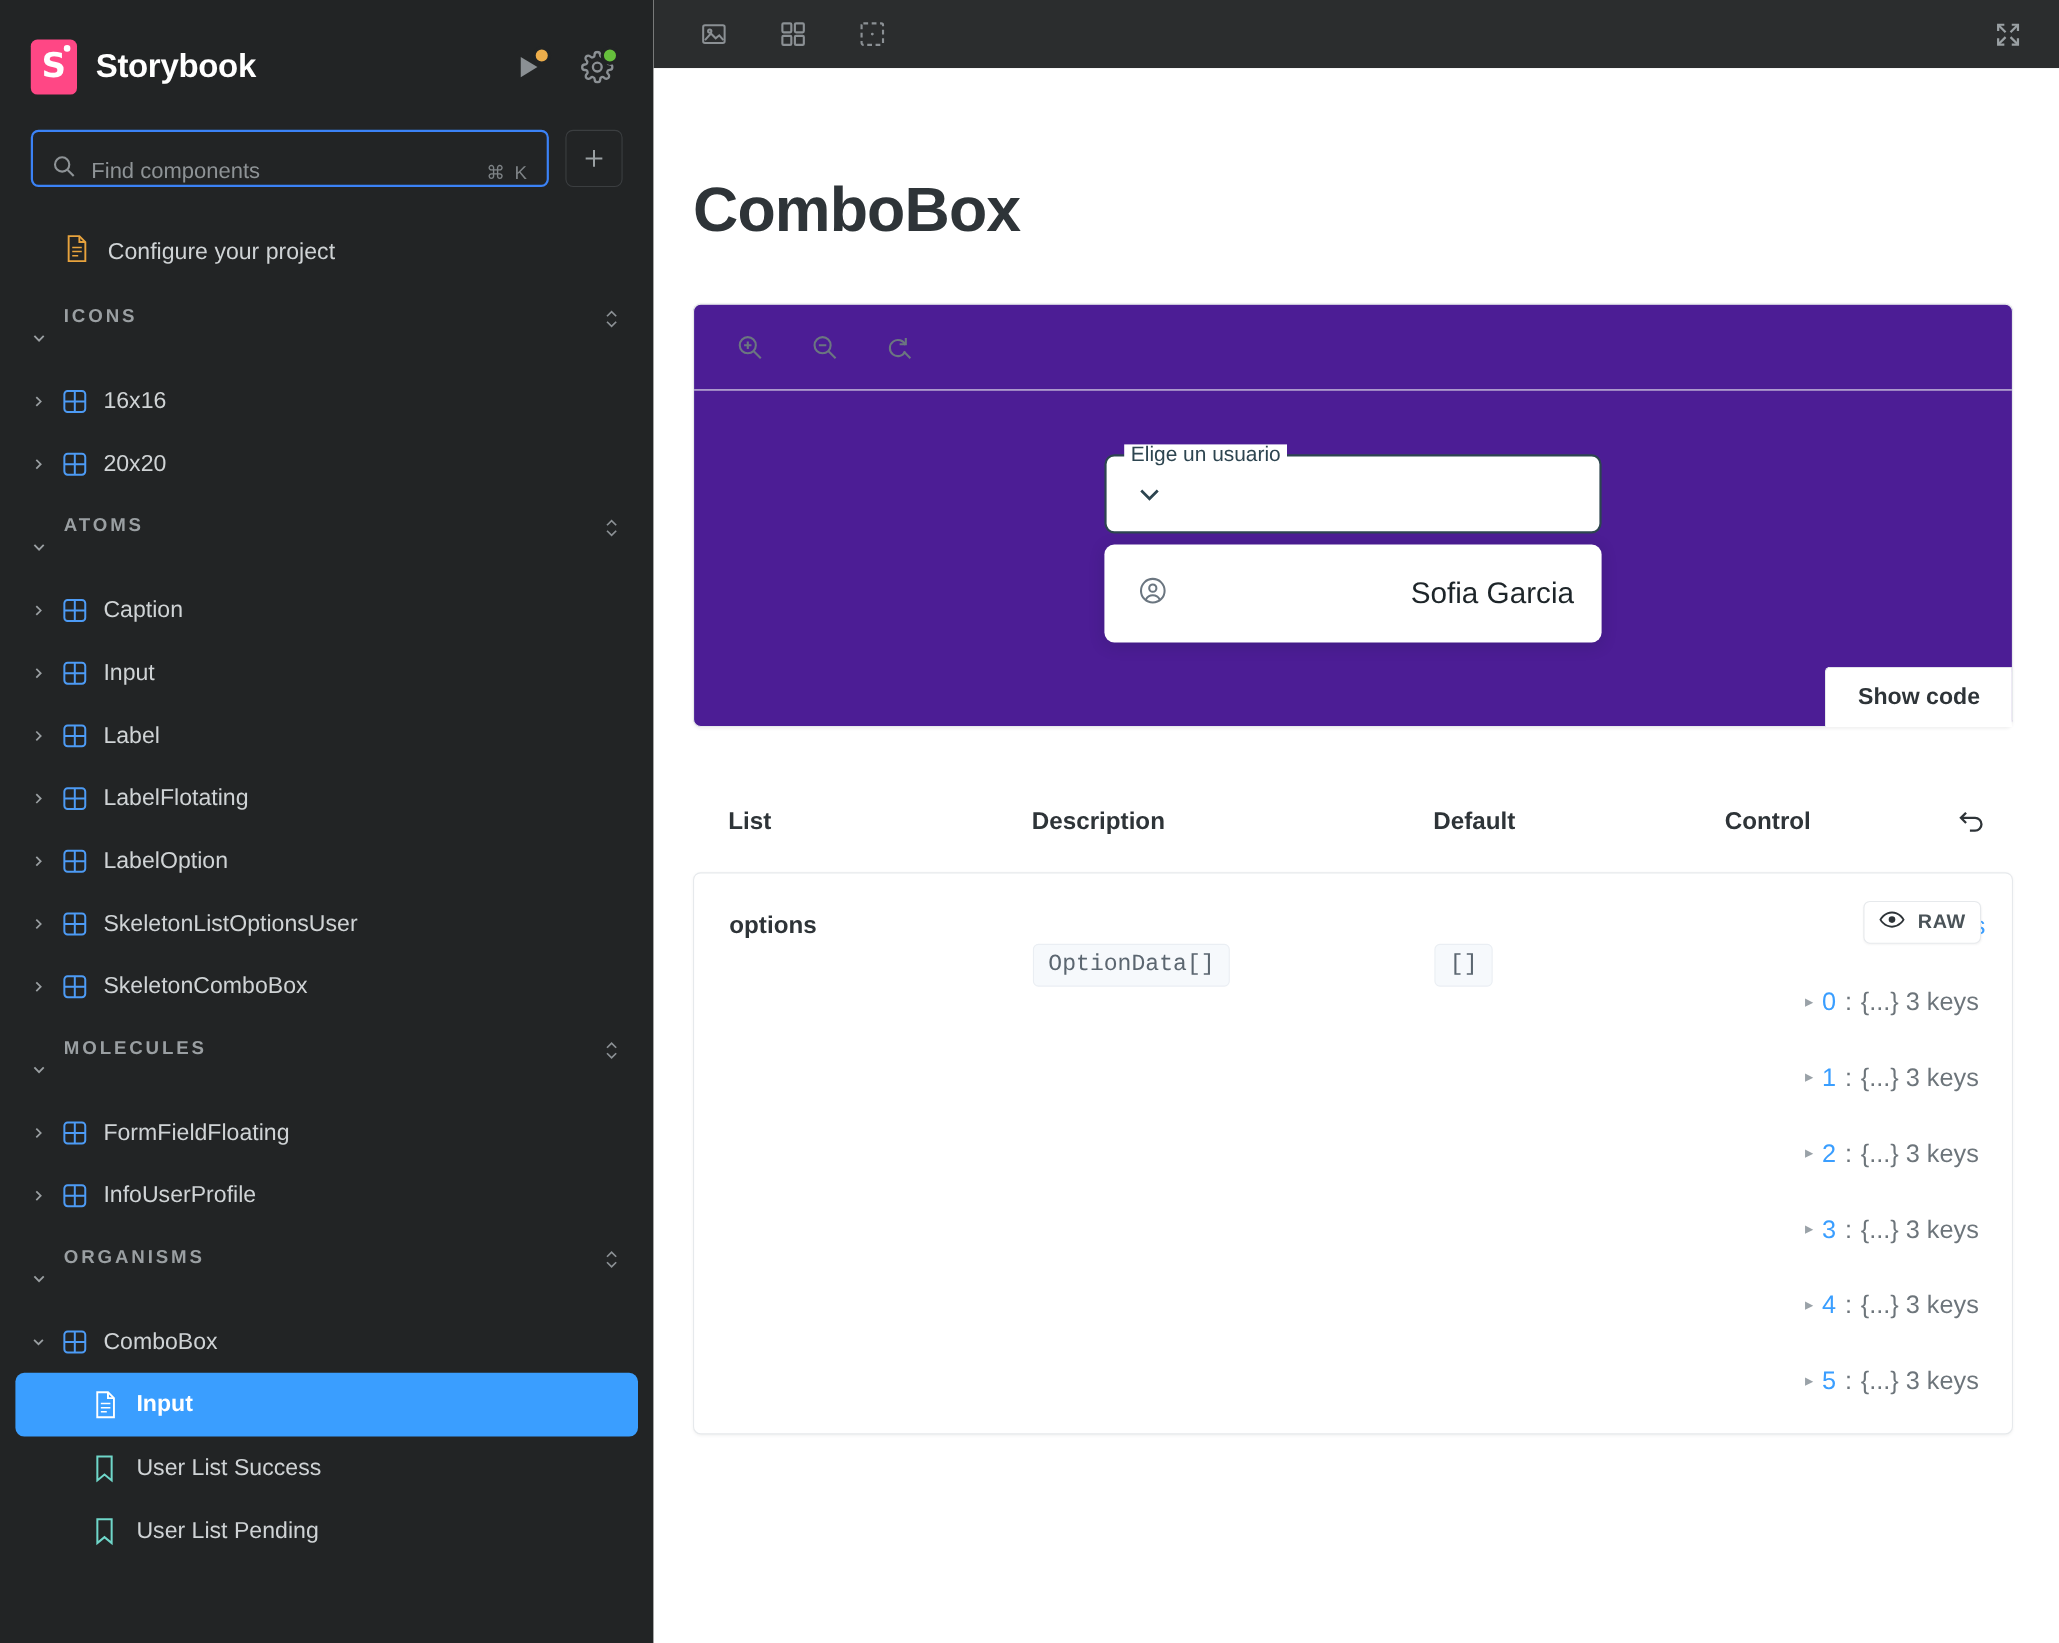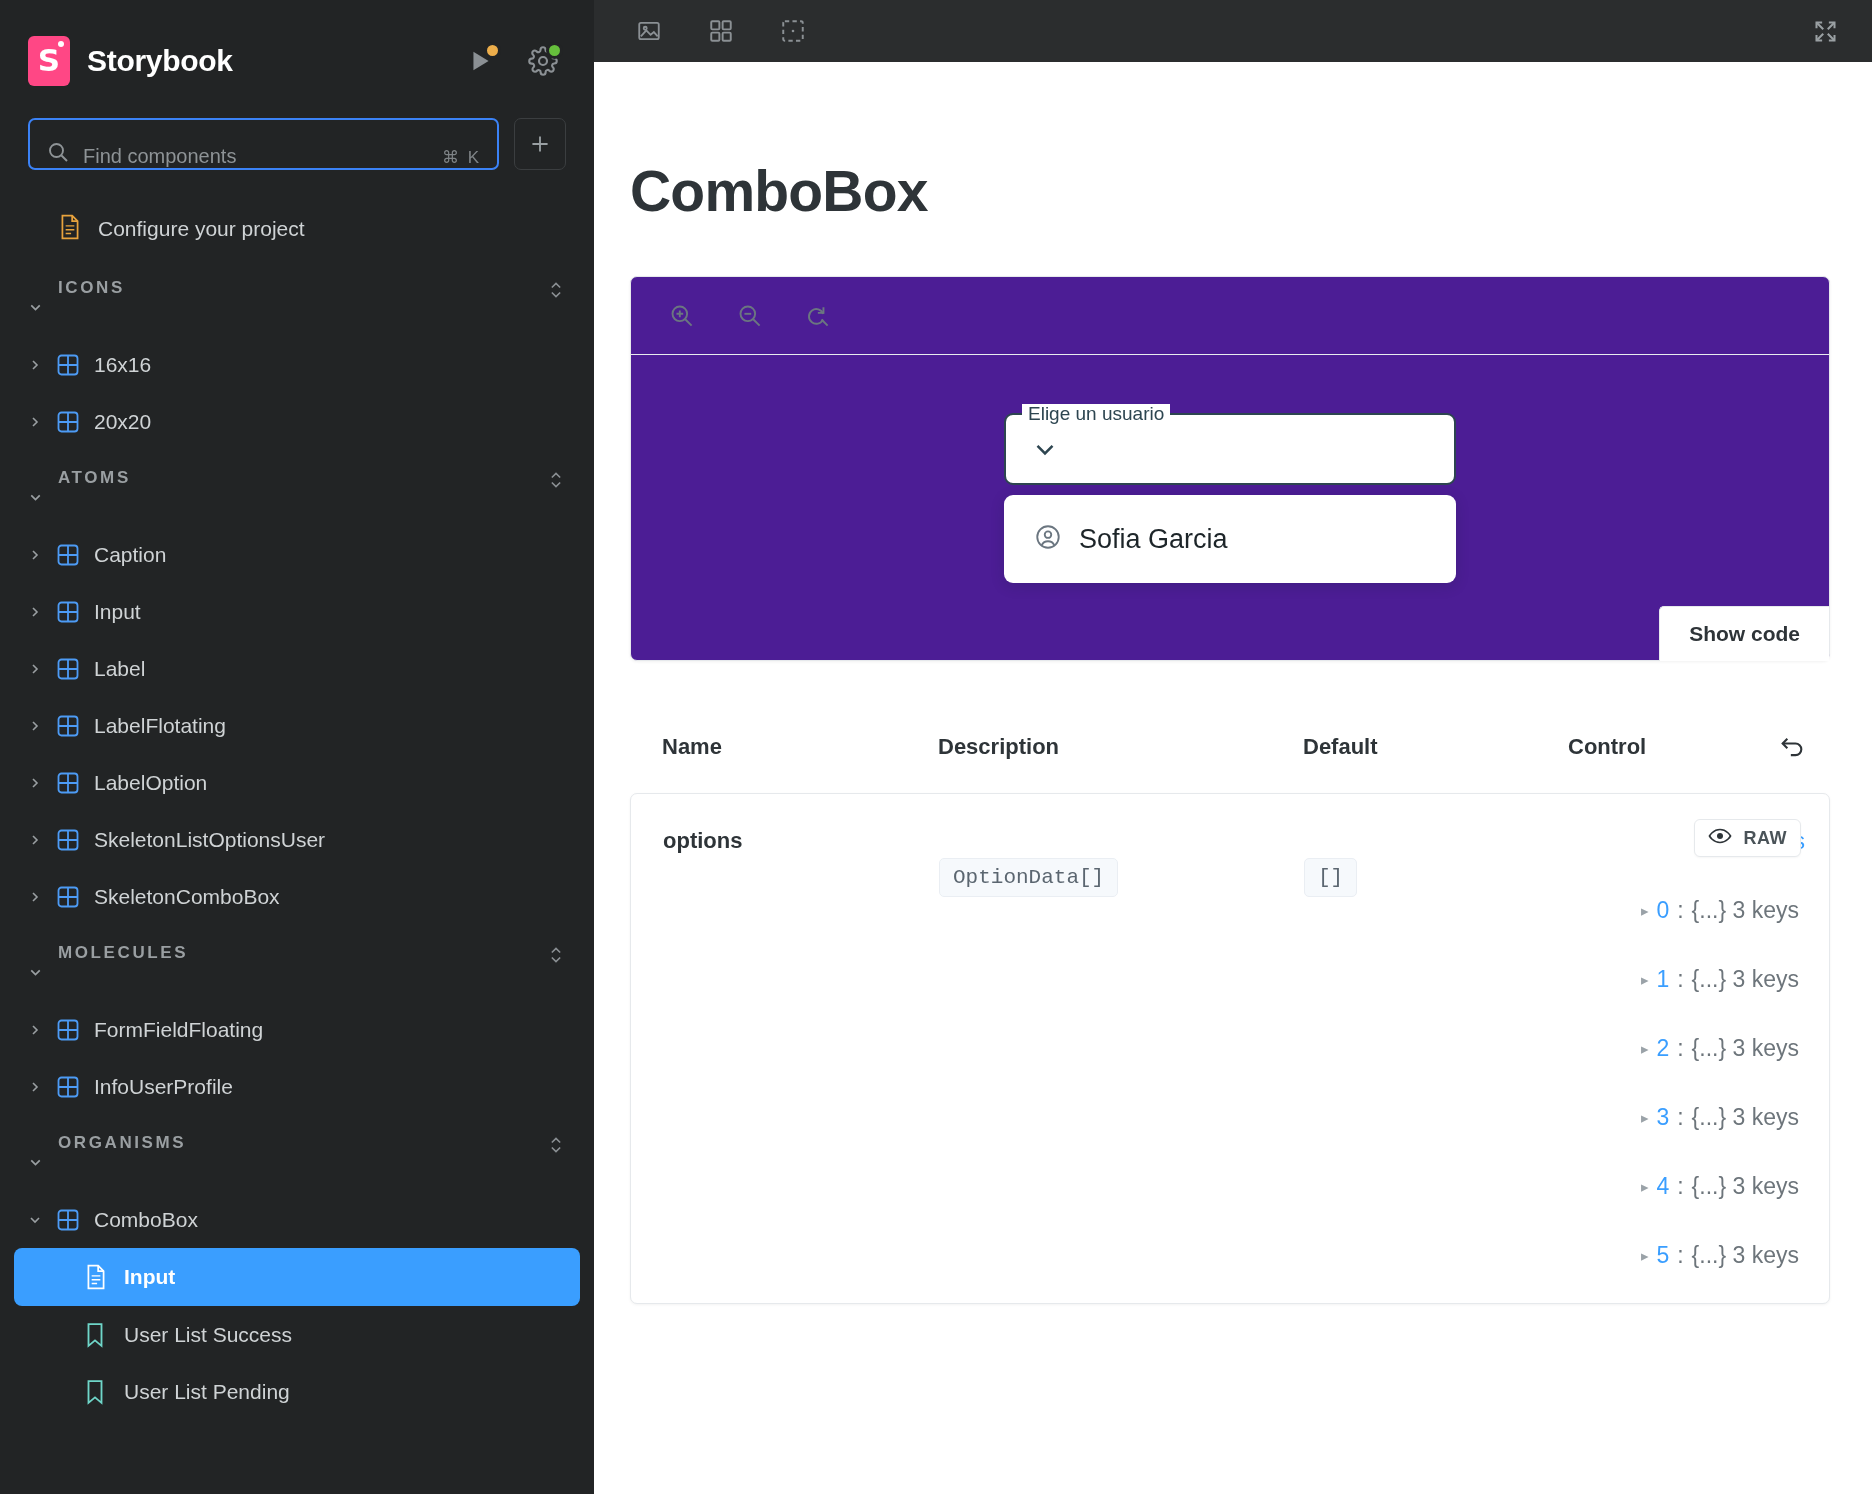--- a/index.html
+++ b/index.html
@@ -326,22 +326,23 @@
     margin-top: 10px;
     background: #fff;
     border-radius: 9px;
     box-shadow: 0 3px 14px rgba(20,30,40,0.17);
     padding: 18px 0;
   }
   .combo-option {
     display: flex;
     align-items: center;
     gap: 17px;
-    padding: 10px 36px 10px 30px;
+    padding: 10px 25px 10px 30px;
     cursor: pointer;
+    justify-content: space-between;
   }
   .combo-option .opt-label {
     font-size: 27px;
     color: #1d2529;
   }
 
   .show-code-btn {
     position: absolute;
     right: 0;
     bottom: -1px;
@@ -886,21 +887,21 @@
               </div>
 
             </div>
           </div>
 
           <button class="show-code-btn">Show code</button>
         </section>
 
         <section class="args-wrap">
           <div class="args-head">
-            <div class="col-name"><span class="th">Name</span></div>
+            <div class="col-name"><span class="th">List</span></div>
             <div class="col-desc"><span class="th">Description</span></div>
             <div class="col-def"><span class="th">Default</span></div>
             <div class="col-ctrl" style="display:flex;align-items:center;justify-content:space-between;">
               <span class="th">Control</span>
               <span class="reset-btn">
                 <svg width="28" height="28" viewBox="0 0 24 24" fill="none" stroke="#2e3438" stroke-width="1.8">
                   <path d="M4 9h11a5 5 0 0 1 0 10h-4"></path>
                   <path d="M8 5L4 9l4 4"></path>
                 </svg>
               </span>

